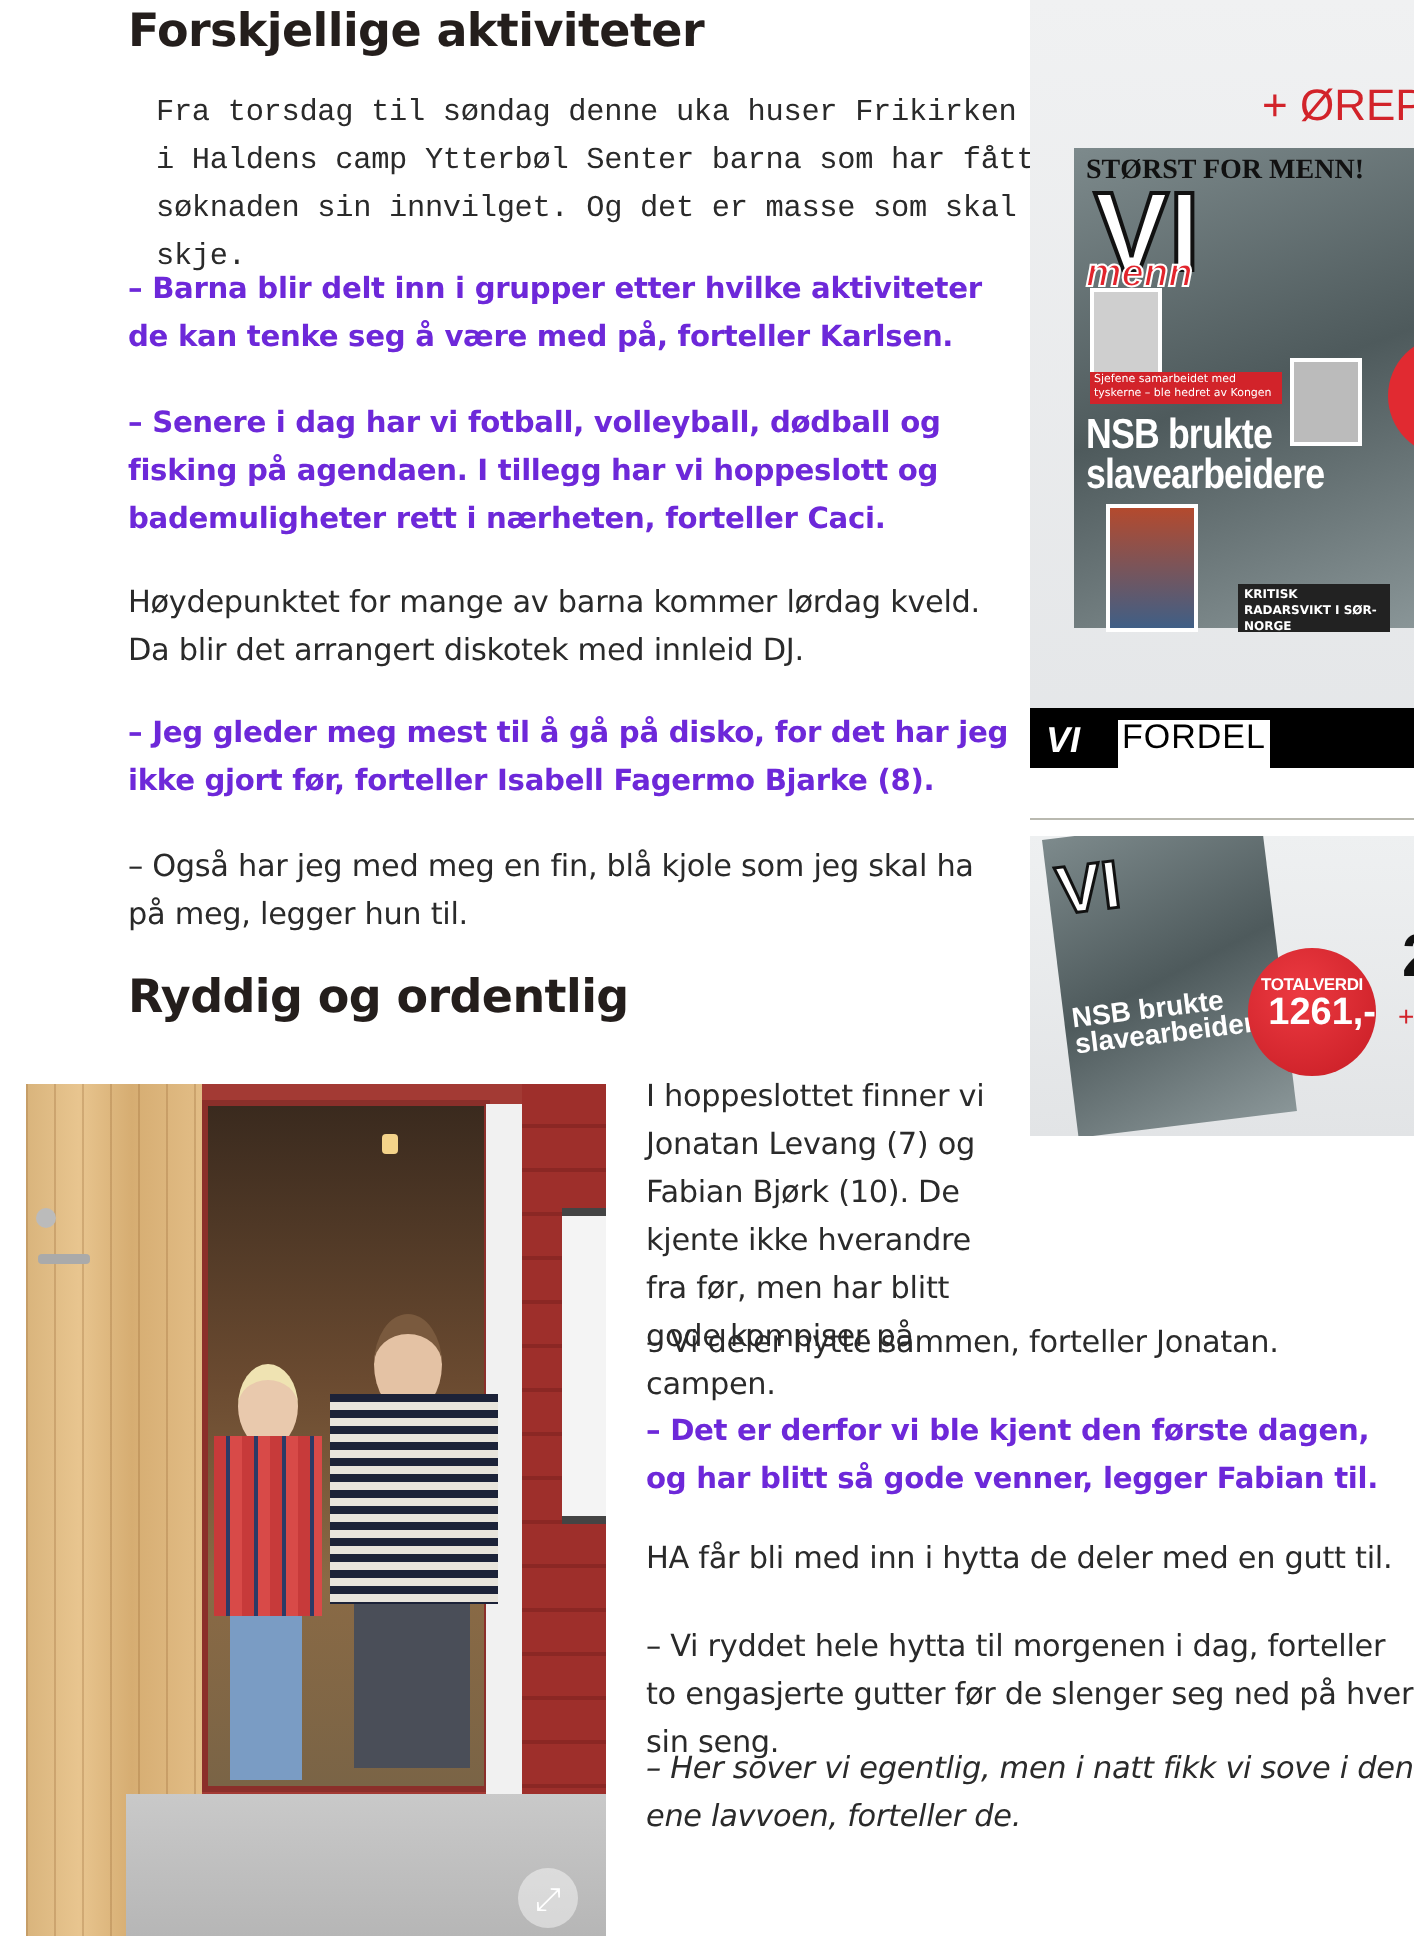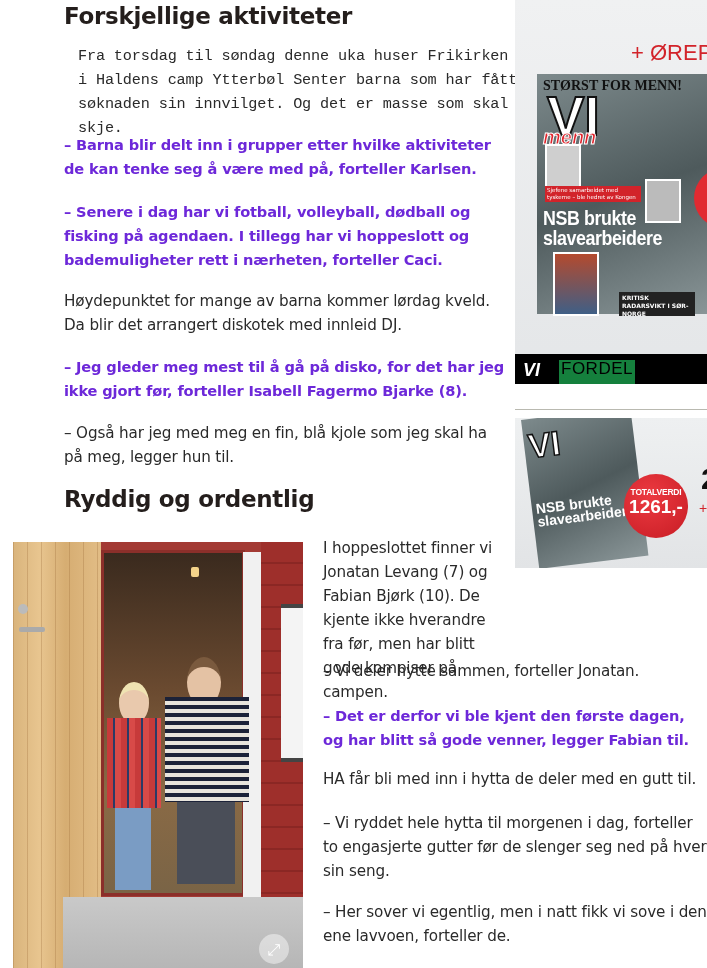--- a/index.html
+++ b/index.html
@@ -13,21 +13,21 @@
   .p2 { left:64px; top:133px; width:445px; }
   .p3 { left:64px; top:200px; width:445px; }
   .p4 { left:64px; top:289px; width:445px; }
   .p5 { left:64px; top:355px; width:445px; }
   .p6 { left:64px; top:421px; width:445px; }
   .p7 { left:323px; top:536px; width:384px; }
   .p8 { left:323px; top:659px; width:384px; }
   .p9 { left:323px; top:704px; width:384px; }
   .p10 { left:323px; top:767px; width:384px; }
   .p11 { left:323px; top:811px; width:384px; }
-  .p12 { left:323px; top:900px; width:384px; }
+  .p12 { left:323px; top:872px; width:384px;font-style:italic; }
 
   
   .photo { position:absolute; left:13px; top:542px; width:290px; height:426px; overflow:hidden; background:#a33a34; }
   .door { position:absolute; left:0; top:0; width:88px; height:426px; background:linear-gradient(90deg,#d9b47c,#e8c58f 30%,#d6ad72 60%,#e2bd86); }
   .door-lines { position:absolute; left:0; top:0; width:88px; height:426px; background:repeating-linear-gradient(90deg, rgba(140,90,40,0.25) 0 1px, transparent 1px 14px); }
   .knob { position:absolute; left:5px; top:62px; width:10px; height:10px; border-radius:50%; background:#bbb; }
   .handle { position:absolute; left:6px; top:85px; width:26px; height:5px; border-radius:2px; background:#aaa; }
   .doorway { position:absolute; left:88px; top:8px; width:138px; height:340px; background:linear-gradient(#3a2a1e,#6a4a30 40%,#8a6a45 70%,#7a6446); border:3px solid #8b2f2a; }
   .lamp { position:absolute; left:178px; top:25px; width:8px; height:10px; background:#f4d38a; border-radius:2px; }
   .frame-white { position:absolute; left:230px; top:10px; width:18px; height:350px; background:#f1f1f1; }
@@ -54,31 +54,31 @@
   .mag-menn { position:absolute; left:6px; top:52px; font-family:"Liberation Sans", sans-serif; font-weight:bold; font-style:italic; font-size:20px; color:#e2242c;text-align:right; -webkit-text-stroke:1px #fff; }
   .mag-portrait1 { position:absolute; left:8px; top:70px; width:32px; height:40px; background:#cfcfcf; border:2px solid #fff; }
   .mag-portrait2 { position:absolute; left:108px; top:105px; width:32px; height:40px; background:#bbb; border:2px solid #fff; }
   .mag-red-strip { position:absolute; left:8px; top:112px; background:#d2232a; color:#fff; font-size:5.5px; padding:1px 2px; width:92px; line-height:7px; }
   .mag-headline { position:absolute; left:6px; top:134px; font-family:"Liberation Sans", sans-serif; font-weight:bold; font-size:21px; line-height:20px; color:#fff; letter-spacing:-0.5px; transform:scaleX(0.85); transform-origin:left; white-space:nowrap; }
   .mag-woman { position:absolute; left:16px; top:178px; width:42px; height:60px; background:linear-gradient(#b44a2e,#3f5f86); border:2px solid #fff; }
   .mag-box { position:absolute; left:82px; top:218px; width:76px; height:24px; background:#222; color:#fff; font-size:6px; font-weight:bold; padding:2px 3px; box-sizing:border-box; line-height:8px; }
   .badge1 { position:absolute; left:179px; top:168px; width:60px; height:60px; border-radius:50%; background:#e12a31; }
   .fordel-bar { position:absolute; left:0; top:354px; width:192px; height:30px; background:#000; }
   .fordel-vi { position:absolute; left:8px; top:6px; font-family:"Liberation Sans", sans-serif; font-weight:bold; font-style:italic; font-size:18px; color:#fff; }
-  .fordel-text { position:absolute; left:44px; top:6px; height:36px; background:#15803d; color:#000; font-family:"Liberation Sans", sans-serif; font-size:17px; line-height:18px; padding:0 2px; letter-spacing:0.5px; }
+  .fordel-text { position:absolute; left:44px; top:6px; height:36px; background:#ffffff; color:#000; font-family:"Liberation Sans", sans-serif; font-size:17px; line-height:18px; padding:0 2px; letter-spacing:0.5px; }
   .ad-divider { position:absolute; left:515px; top:409px; width:192px; height:1px; background:#b9b9b0; }
 
   
   .ad2 { position:absolute; left:515px; top:418px; width:192px; height:150px; background:linear-gradient(#eef0f1,#e2e4e6); overflow:hidden; }
   .mag2 { position:absolute; left:6px; top:2px; width:110px; height:150px; background:linear-gradient(160deg,#7d8a8c,#4e5a5c 50%,#8a9698); transform:rotate(-7deg); transform-origin:top left; }
   .mag2-vi { position:absolute; left:4px; top:8px; font-family:"Liberation Sans", sans-serif; font-weight:bold; font-size:34px; color:#fff; -webkit-text-stroke:1.5px #111; }
   .mag2-headline { position:absolute; left:4px; top:84px; font-family:"Liberation Sans", sans-serif; font-weight:bold; font-size:14px; line-height:13px; color:#fff; white-space:nowrap; }
   .badge2 { position:absolute; left:109px; top:56px; width:64px; height:64px; border-radius:50%; background:radial-gradient(circle at 40% 35%,#ec3a41,#c71c24); text-align:center; color:#fff; font-family:"Liberation Sans", sans-serif; }
   .badge2-label { display:block; margin-top:13px; font-size:8.5px; font-weight:bold; letter-spacing:-0.2px; }
-  .badge2-val { display:block; font-size:19px; font-weight:bold; line-height:20px; }
+  .badge2-val { display:block; font-size:19px; font-weight:bold; line-height:20px;text-align:right; }
   .ad2-big { position:absolute; left:186px; top:44px; font-family:"Liberation Sans", sans-serif; font-weight:bold; font-size:30px; color:#111; }
   .ad2-plus { position:absolute; left:184px; top:82px; font-family:"Liberation Sans", sans-serif; font-size:14px; color:#d2232a; }
 </style>
 </head>
 <body>
 
 <h2 class="h-first">Forskjellige aktiviteter</h2>
 <p class="par p1">Fra torsdag til søndag denne uka huser Frikirken i Haldens camp Ytterbøl Senter barna som har fått søknaden sin innvilget. Og det er masse som skal skje.</p>
 <p class="par bold p2">– Barna blir delt inn i grupper etter hvilke aktiviteter de kan tenke seg å være med på, forteller Karlsen.</p>
 <p class="par bold p3">– Senere i dag har vi fotball, volleyball, dødball og fisking på agendaen. I tillegg har vi hoppeslott og bademuligheter rett i nærheten, forteller Caci.</p>

